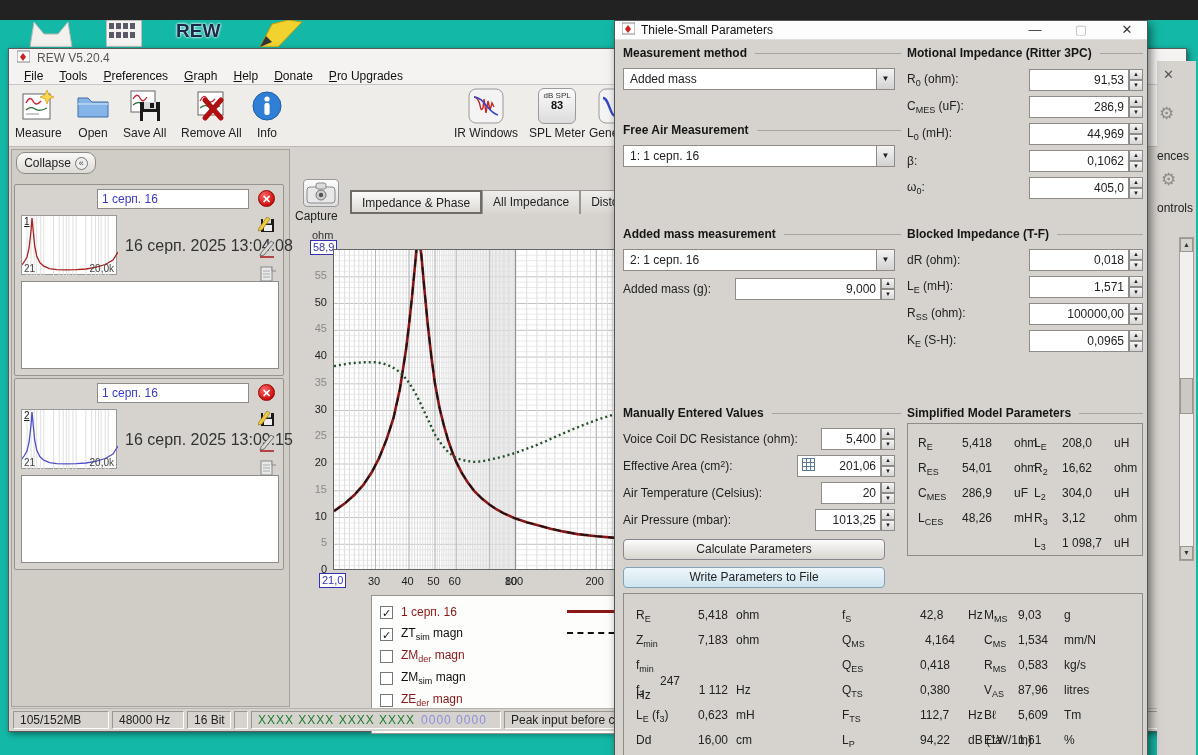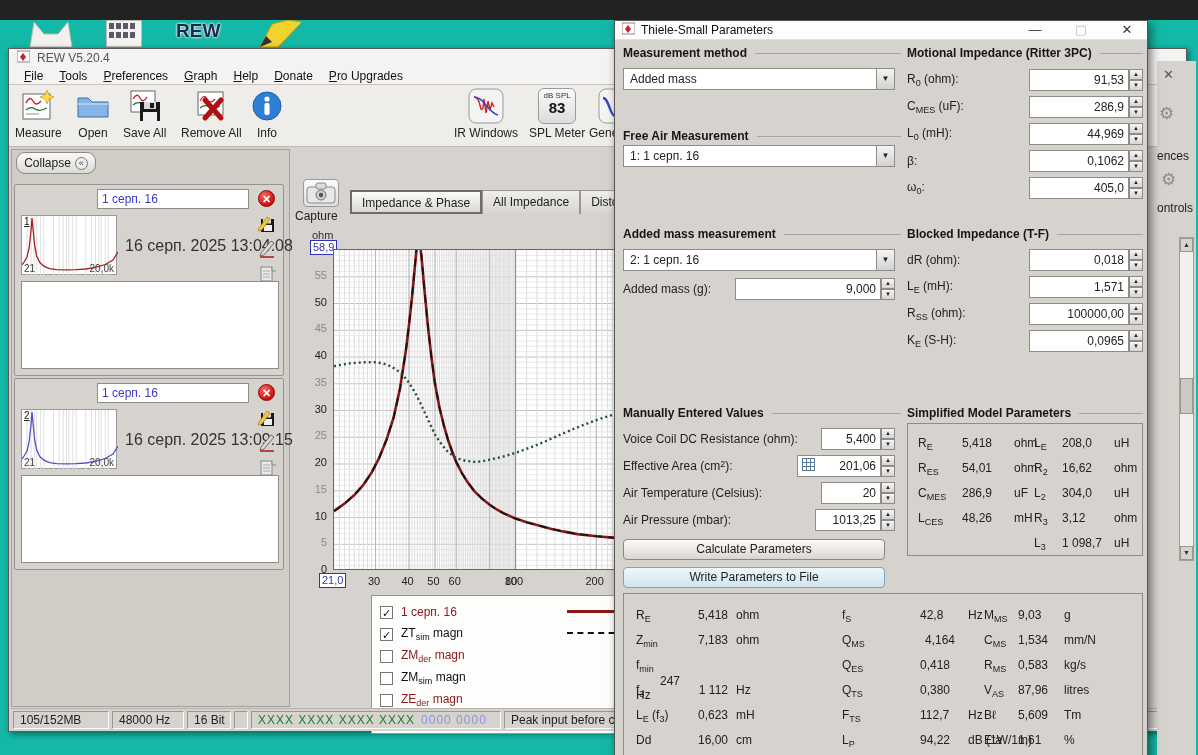--- a/index.html
+++ b/index.html
@@ -24,21 +24,21 @@
   .menu-item::first-letter { text-decoration:underline; }
   #rew-toolbar { position:absolute; left:0; top:36px; right:0; height:62px; background:#efedea;
                  border-bottom:1px solid #bdbab5; }
   .tool-btn { position:absolute; top:3px; text-align:center; }
   .tool-icon { width:36px; height:36px; margin:0 auto; }
   .tool-icon svg { width:36px; height:36px; }
   .tool-label { font-size:12px; color:#222; margin-top:2px; white-space:nowrap; }
   .spl-badge { width:38px; height:36px; margin:0 auto; border:1px solid #9a9a9a; border-radius:6px;
                background:linear-gradient(#fbfbfb,#dcdcdc); line-height:1; padding-top:3px; }
   .spl-top { font-size:8px; color:#333; }
-  .spl-val { font-size:15px; font-weight:bold; color:#111; }
+  .spl-val { font-size:11px; font-weight:bold; color:#111; }
 
   
   #sidebar { position:absolute; left:2px; top:100px; width:279px; height:558px;
              background:#d0cdc7; border:1px solid #a5a29c; }
   #collapse-btn { position:absolute; left:4px; top:2px; width:80px; height:22px; border:1px solid #8e8b86;
                   border-radius:9px; background:linear-gradient(#fafaf9,#dddad4); display:flex;
                   align-items:center; justify-content:center; gap:4px; font-size:12px; }
   .collapse-circle { width:13px; height:13px; border:1px solid #777; border-radius:50%; font-size:9px;
                      line-height:11px; text-align:center; color:#444; background:#eee; }
   .meas-card { position:absolute; left:2px; width:270px; height:192px; background:#d6d3ce;
@@ -654,21 +654,21 @@
       <span class="win-ctl dim">▢</span>
       <span class="win-ctl">✕</span>
     </div>
 
     <div class="section-header" style="left:8px; top:25px; width:278px;">Measurement method</div>
     <div class="dropdown" style="left:8px; top:47px; width:272px;">
       <div class="dd-value">Added mass</div>
       <div class="dd-arrow">▼</div>
     </div>
 
-    <div class="section-header" style="left:8px; top:108px; width:278px;">Free Air Measurement</div>
+    <div class="section-header" style="left:8px; top:102px; width:278px;">Free Air Measurement</div>
     <div class="dropdown" style="left:8px; top:124px; width:272px;">
       <div class="dd-value">1: 1 серп. 16</div>
       <div class="dd-arrow">▼</div>
     </div>
 
     <div class="section-header" style="left:8px; top:206px; width:278px;">Added mass measurement</div>
     <div class="dropdown" style="left:8px; top:228px; width:272px;">
       <div class="dd-value">2: 1 серп. 16</div>
       <div class="dd-arrow">▼</div>
     </div>

